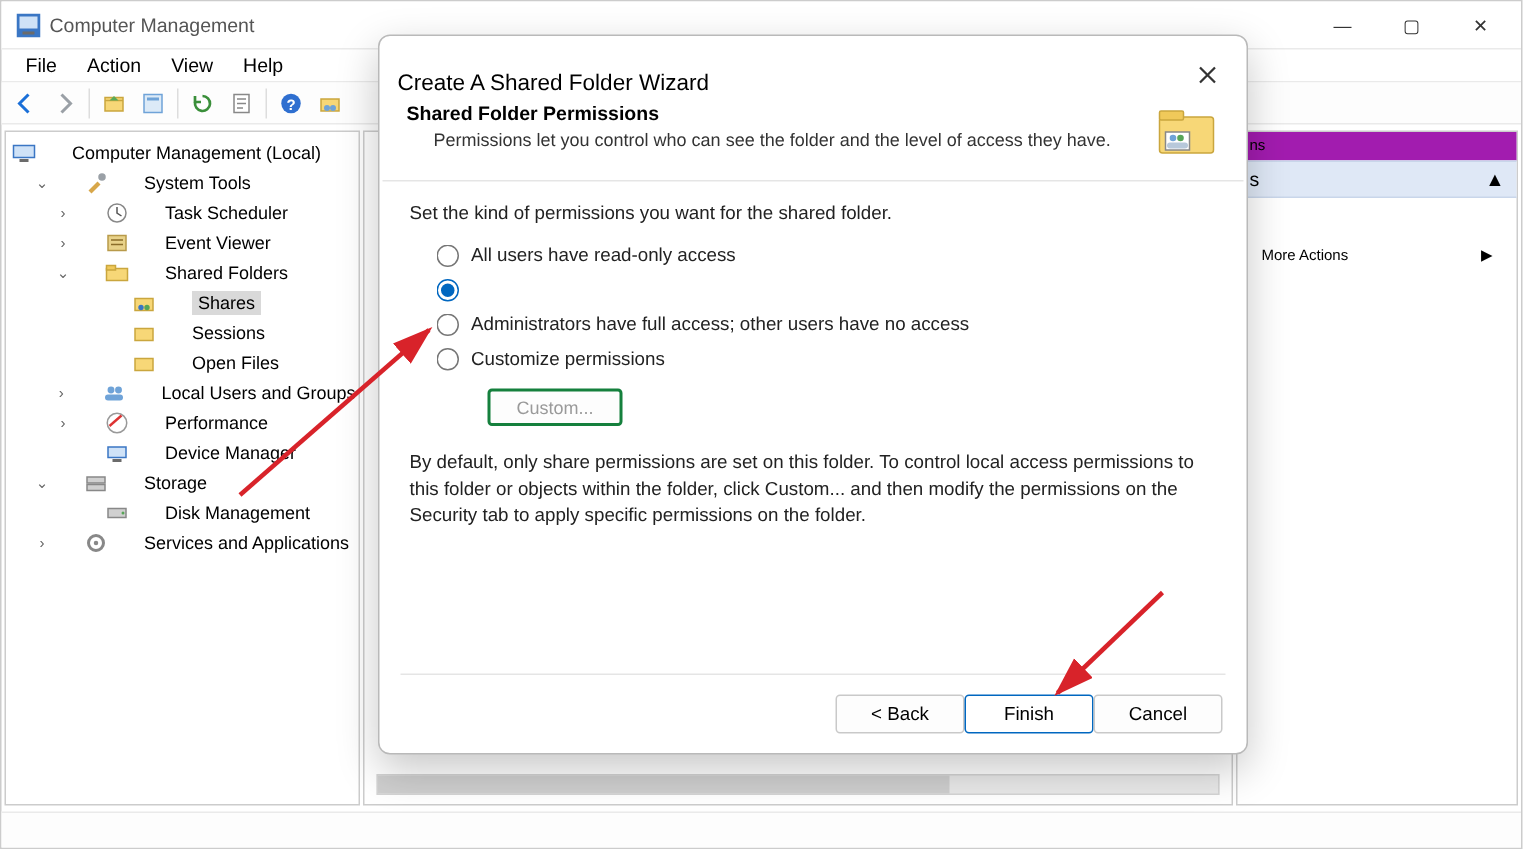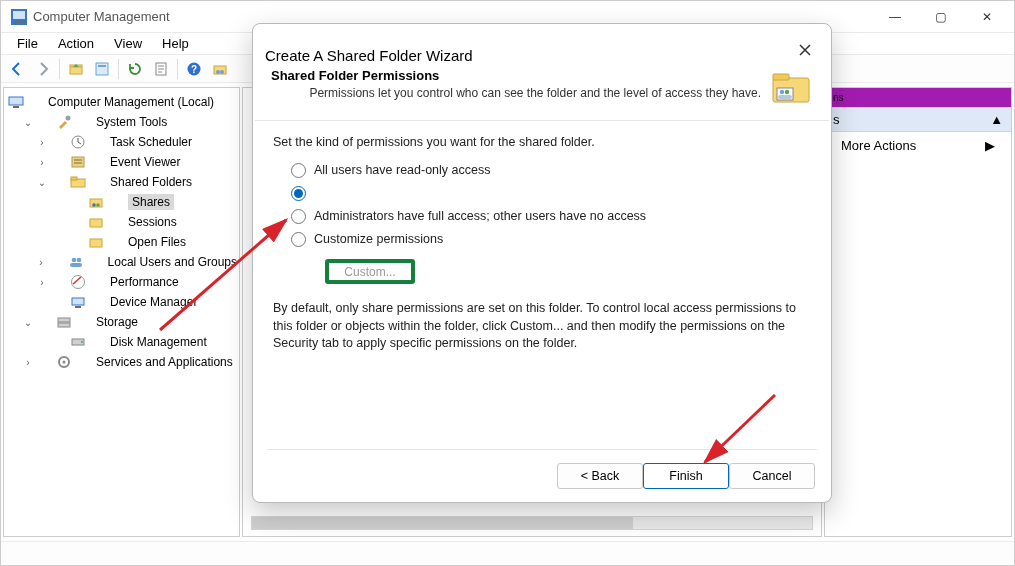--- a/index.html
+++ b/index.html
@@ -24,39 +24,39 @@
   .tree .tw { display:inline-block; width:12px; text-align:center; color:#666; font-size:10px; margin-right:2px;}
   .tree .ic { width:16px; height:16px; margin-right:4px; display:inline-flex; align-items:center; justify-content:center;}
   .tree .sel { background:#d9d9d9; }
   .ind0{padding-left:2px}.ind1{padding-left:16px}.ind2{padding-left:30px}.ind3{padding-left:48px}
   .center { flex:1; border:1px solid #ccc; margin:2px 0; background:#fff; position:relative;}
   .center .scroll { position:absolute; left:8px; right:8px; bottom:6px; height:14px; background:#e9e9e9; border:1px solid #d4d4d4;}
   .center .thumb{ position:absolute; left:0; top:0; bottom:0; width:68%; background:#cfcfcf;}
   .right { width:188px; border:1px solid #ccc; margin:2px; background:#fff; display:flex; flex-direction:column;}
   .right .hdr { background:#a21caf; padding:4px 8px; font-size:10px;}
   .right .sec { background:#dfe8f6; padding:4px 8px; font-size:13px; border-top:1px solid #c9d6ea; border-bottom:1px solid #c9d6ea; display:flex; justify-content:space-between; align-items:center;}
-  .right .item { padding:6px 16px; font-size:13px; display:flex; justify-content:space-between; align-items:center;}
+  .right .item { padding:6px 16px; font-size:10px; display:flex; justify-content:space-between; align-items:center;margin-top:26px;}
   .statusbar { position:absolute; left:0; right:0; bottom:0; height:24px; border-top:1px solid #eaeaea; background:#fdfdfd;}
 
   
   .dialog { position:absolute; left:252px; top:23px; width:580px; height:480px; background:#fff; border:1px solid #b9b9b9; border-radius:8px; box-shadow:0 10px 28px rgba(0,0,0,0.22); display:flex; flex-direction:column;}
   .dlg-title { height:40px; display:flex; align-items:flex-end; padding:0 12px; font-size:15px;}
   .dlg-title .spacer{flex:1}
   .dlg-close { width:28px;height:28px;border-radius:4px;display:flex;align-items:center;justify-content:center;}
   .dlg-head { padding:4px 18px 12px 18px; display:flex;}
   .dlg-head .txt{flex:1}
   .dlg-head .h1{font-weight:600; font-size:13px;}
-  .dlg-head .h2{font-size:12px; color:#333; padding-left:18px; line-height:1.35; margin-top:2px;text-align:right;}
+  .dlg-head .h2{font-size:12px; color:#333; padding-left:18px; line-height:1.35; margin-top:2px;}
   .dlg-head .bigicon{width:44px;height:40px;margin-left:8px}
   .dlg-sep{height:1px;background:#e5e5e5;margin:0 2px}
   .dlg-body { flex:1; padding:14px 20px 6px 20px; font-size:12.5px; color:#222;}
   .dlg-body .lead{margin-bottom:14px;}
   .optrow { display:flex; margin:8px 0 8px 18px;}
   .optrow input[type=radio]{ width:15px;height:15px; margin:0 8px 0 0; accent-color:#0067c0;}
-  .custom-btn { margin:4px 0 10px 52px; width:90px; height:25px; border:4px solid #15803d; background:#fdfdfd; color:#9a9a9a; border-radius:3px; font-size:12px;}
+  .custom-btn { margin:4px 0 10px 52px; width:90px; height:25px; border:2px solid #15803d; background:#fdfdfd; color:#9a9a9a; border-radius:3px; font-size:12px;}
   .note { margin-top:6px; line-height:1.4; }
   .dlg-foot { height:52px; display:flex; align-items:center; justify-content:flex-end; padding:0 16px;}
   .dlg-sep2{height:1px;background:#e5e5e5;margin:0 14px}
   .btn { min-width:86px; height:26px; border:1px solid #c9c9c9; background:#fdfdfd; border-radius:3px; font-size:12.5px;}
   .btn.primary { border:1.5px solid #0067c0; background:#fff;}
 
   
   .arrow { position:absolute; pointer-events:none; }
 
   svg { display:block; }

